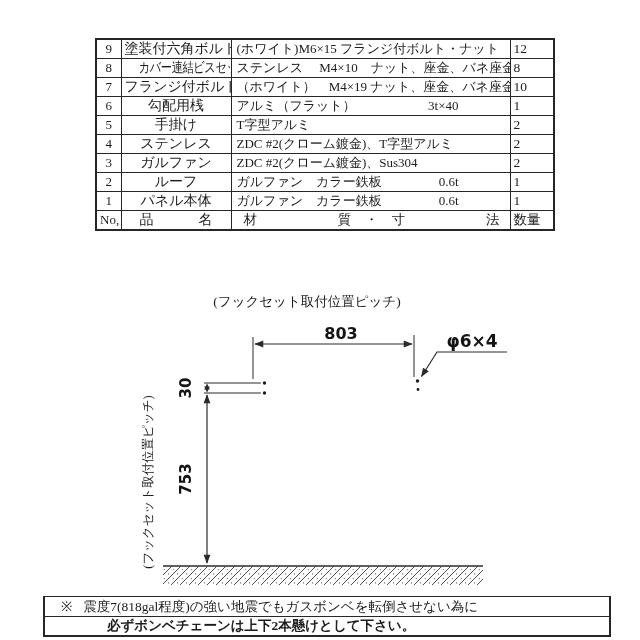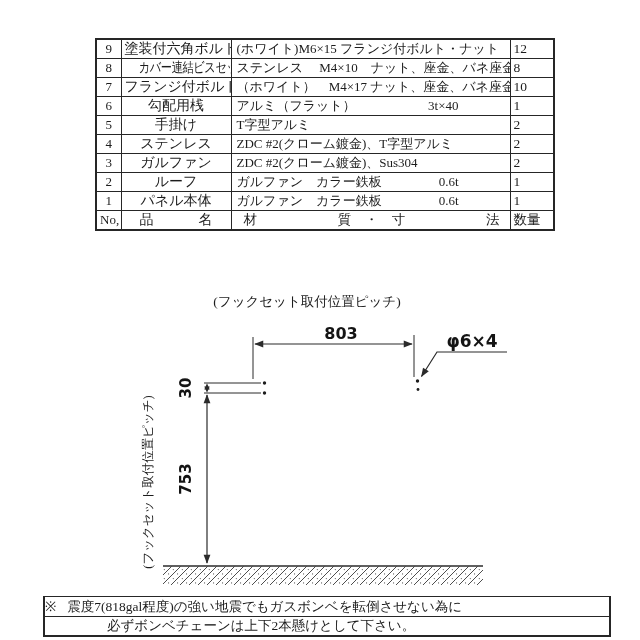--- a/index.html
+++ b/index.html
@@ -28,22 +28,22 @@
   .hdr td{font-size:13.5px;}
   .hdr .spread{display:flex;justify-content:space-between;align-items:center;}
   .hdr .pad-name{padding:0 15px;}
   .hdr .pad-mat{padding:0 7px;}
   
   .note-box{
     position:absolute;left:43px;top:596px;width:564px;
     border:2px solid #262626;border-top-width:1.5px;
     font-size:13.5px;
   }
-  .note-row1{height:19px;line-height:19px;border-bottom:1px solid #262626;padding-left:0;white-space:nowrap;overflow:hidden;}
-  .note-row2{height:18px;line-height:18px;padding-left:62px;white-space:nowrap;overflow:hidden;}
+  .note-row1{height:19px;line-height:19px;border-bottom:1px solid #262626;padding-left:16px;white-space:nowrap;overflow:hidden;}
+  .note-row2{height:18px;line-height:18px;padding-left:62px;white-space:nowrap;overflow:hidden;font-weight:bold;}
   .note-marker{display:inline-block;margin-right:11px;}
   
   svg{position:absolute;left:0;top:0;}
   .dwg-serif{font-family:"Liberation Serif","DejaVu Serif",serif;fill:#1c1c1c;}
   .dwg-num{font-family:"DejaVu Sans","Liberation Sans",sans-serif;font-weight:bold;fill:#141414;}
   .dwg-line{stroke:#2b2b2b;stroke-width:1.2;fill:none;}
   .dwg-thin{stroke:#2b2b2b;stroke-width:1;fill:none;}
 </style>
 </head>
 <body>
@@ -78,21 +78,21 @@
           <span class="mat-spec"></span>
         </div>
       </td>
       <td class="c-qty">8</td>
     </tr>
         <tr>
       <td class="c-no">7</td>
       <td class="c-name"><span class="name-text">フランジ付ボルト</span></td>
       <td class="c-mat">
         <div class="mat-wrap">
-          <span>（ホワイト）　M4×17 ナット、座金、バネ座金</span>
+          <span>（ホワイト）　M4×19 ナット、座金、バネ座金</span>
           <span class="mat-spec"></span>
         </div>
       </td>
       <td class="c-qty">10</td>
     </tr>
         <tr>
       <td class="c-no">6</td>
       <td class="c-name"><span class="name-text">勾配用桟</span></td>
       <td class="c-mat">
         <div class="mat-wrap">

